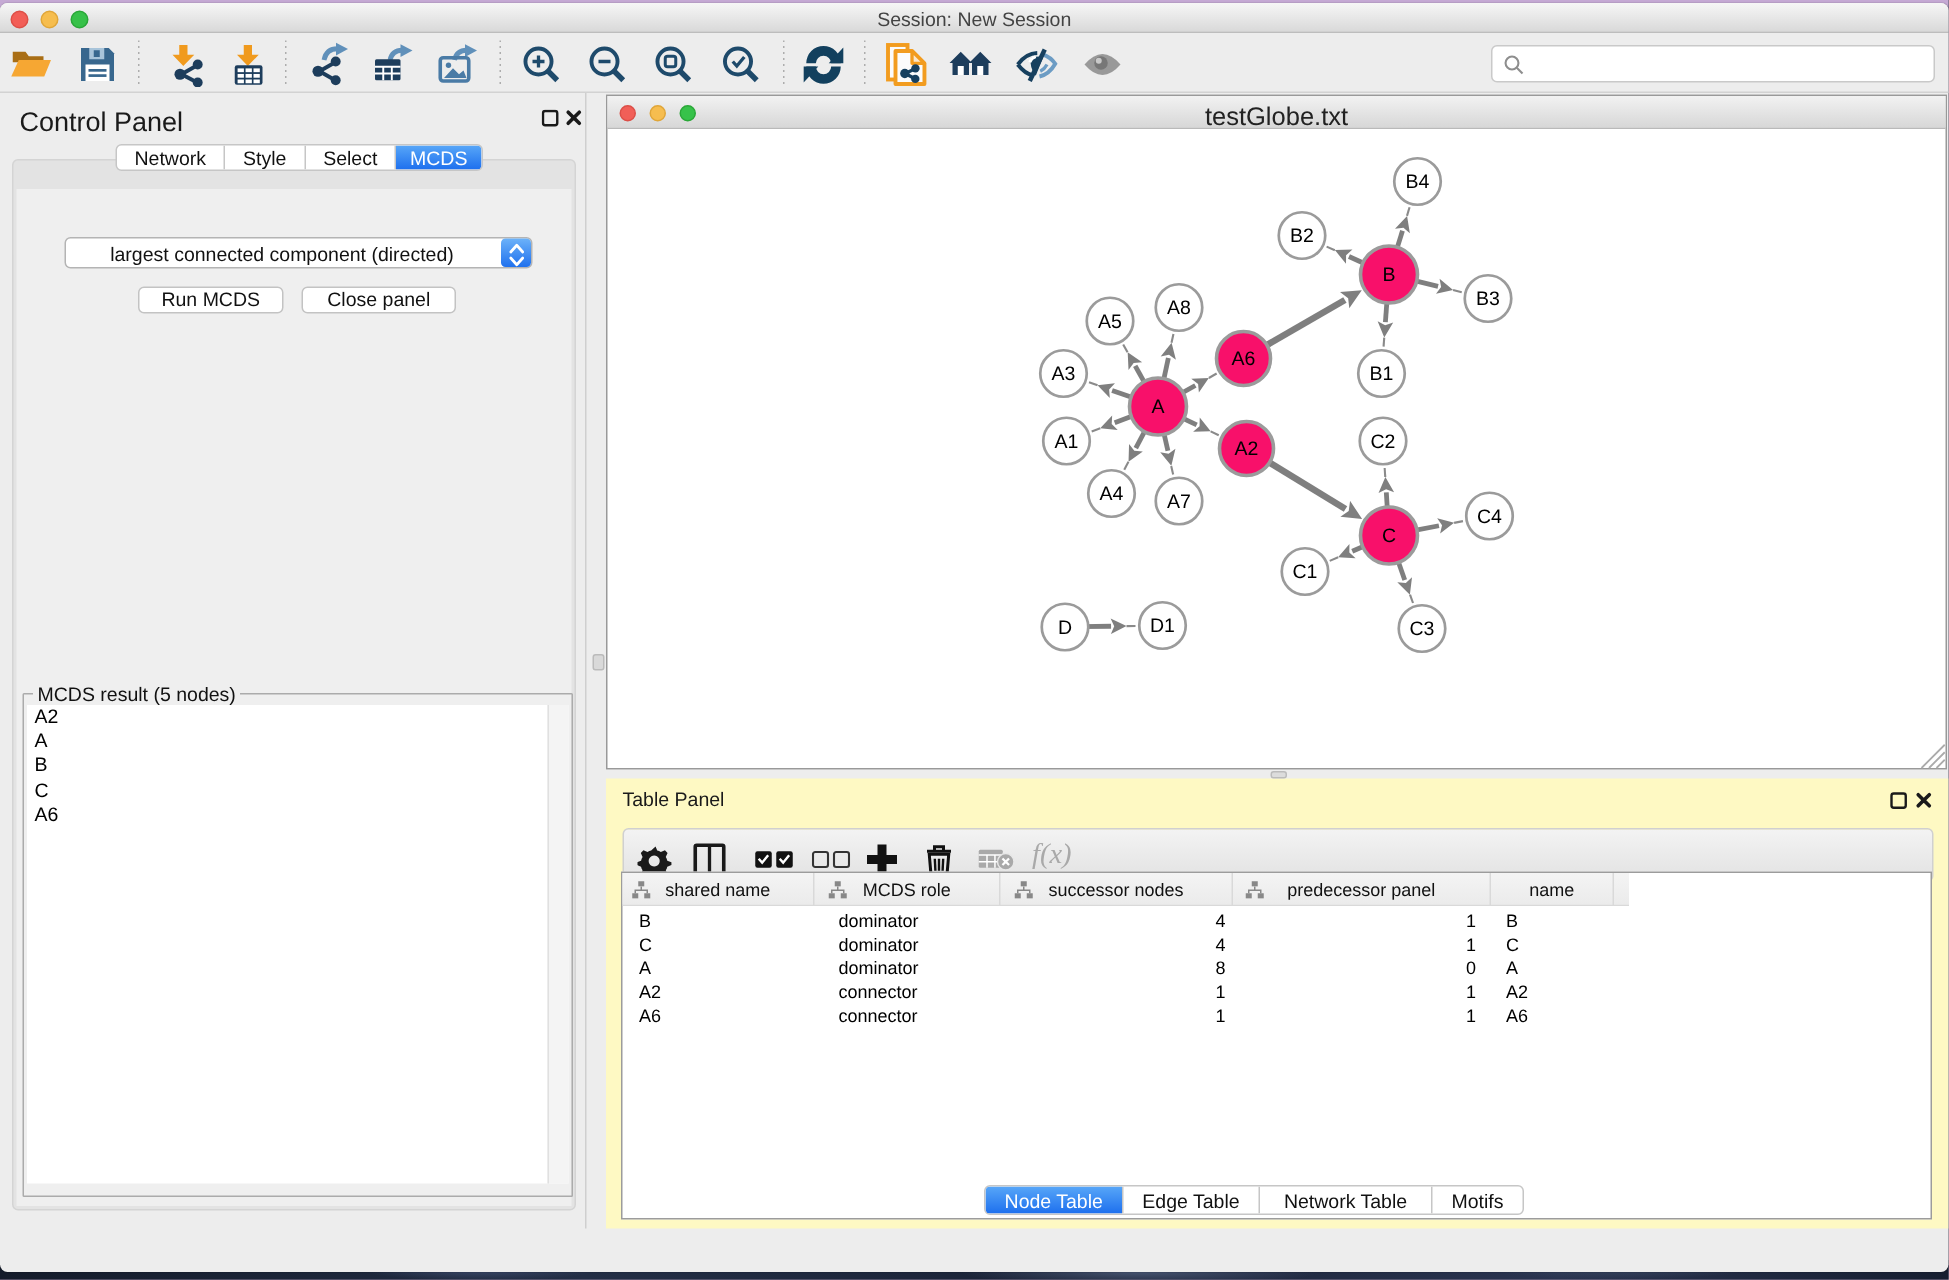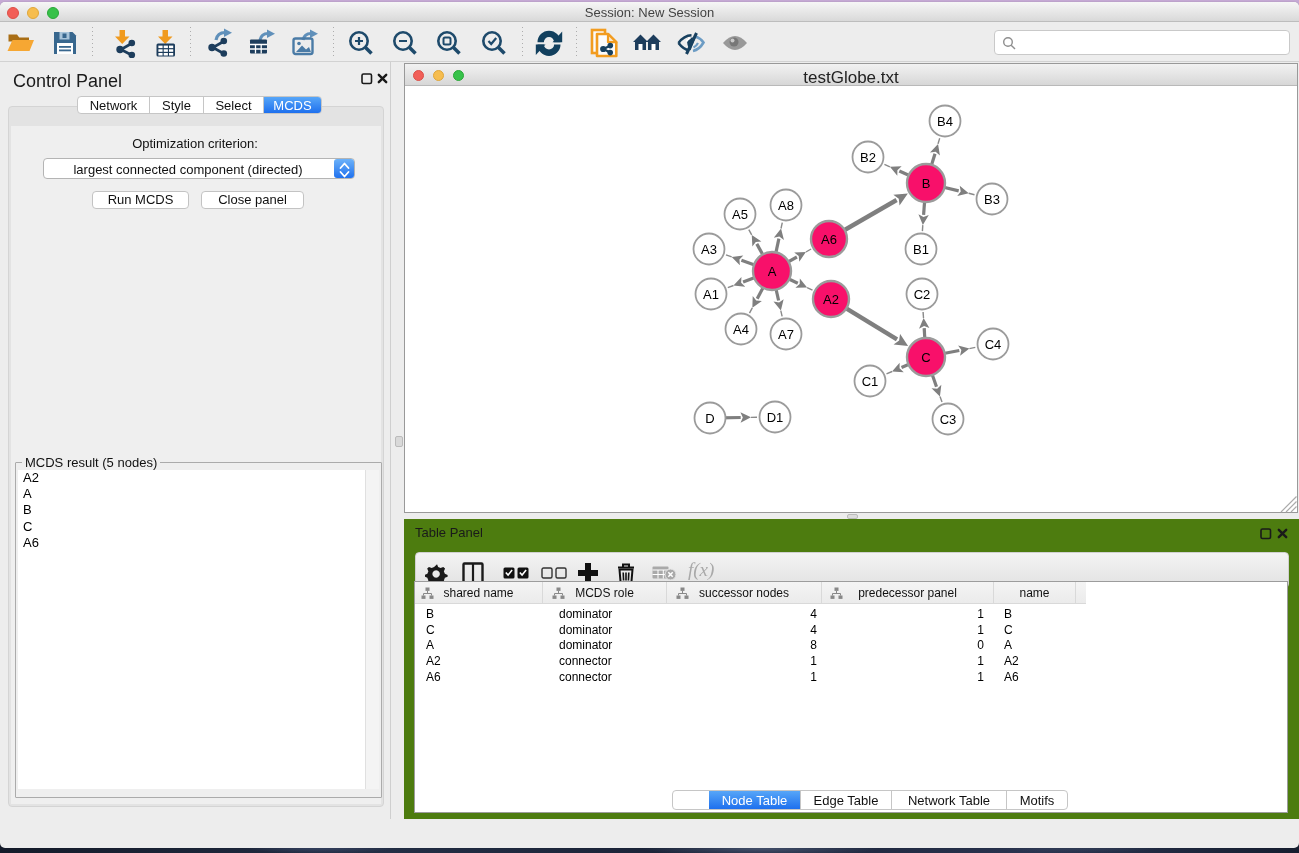--- a/index.html
+++ b/index.html
@@ -70,35 +70,35 @@
 #netwin { position:absolute; left:404px; top:61px; width:894px; height:450px;
   background:#fff; border:1px solid #999; }
 #nettitle { position:absolute; left:0; top:0; width:100%; height:22px;
   background:linear-gradient(180deg,#f2f2f2,#d7d7d7); border-bottom:1px solid #b9b9b9; }
 #nettitle .title { position:absolute; width:100%; text-align:center; top:4px;
   font-size:17px; color:#222; }
 .tl2 { position:absolute; width:11px; height:11px; border-radius:50%; top:6px; }
 #graph { position:absolute; left:0; top:23px; }
 
 #tpanel { position:absolute; left:404px; top:517px; width:895px; height:300px;
-  background:#4d7c0f; }
+  background:#fef9c3; }
 #tpanel .phead { position:absolute; left:11px; top:6px; font-size:13px; color:#1a1a1a; }
 #ttoolbar { position:absolute; left:11px; top:33px; width:874px; height:36px;
   background:linear-gradient(180deg,#f3f3f3,#e2e2e2);
   border:1px solid #d0d0d0; border-radius:4px; }
 #tblarea { position:absolute; left:10px; top:62px; width:874px; height:232px;
   background:#fff; border:1px solid #9c9c9c; }
 #thead { position:absolute; left:0; top:0; width:671px; height:22px;
   background:linear-gradient(180deg,#f4f4f4,#ebebeb); border-bottom:1px solid #d9d9d9;
   font-size:12px; color:#111; }
 .th { position:absolute; top:0; height:22px; border-right:1px solid #d9d9d9; }
 .th span { position:absolute; width:100%; text-align:center; top:4px; }
 .trow { position:absolute; font-size:12px; color:#000; height:15.6px; }
 .td { position:absolute; top:1px; }
-#btabs { left:268px; top:271px; height:20px;padding-left:36px; }
+#btabs { left:252px; top:271px; height:20px; }
 
 #statusbar { position:absolute; left:0; top:817px; width:100%; height:27px;
   background:#ededed; border-top:1px solid #d2d2d2; }
 #listbtn { position:absolute; left:10px; top:3px; width:27px; height:24px;
   background:#fbfbfb; border:1px solid #b9b9b9; border-radius:2px; }
 #membtn { position:absolute; right:10px; top:4px; width:75px; height:22px;
   background:#f7f7f7; border:1px solid #9f9f9f; font-size:13px; color:#111; }
 #membtn .dot { position:absolute; left:7px; top:5px; width:11px; height:11px;
   border-radius:50%; background:#1e8f34; }
 #membtn span { position:absolute; left:23px; top:3px; }
@@ -280,21 +280,20 @@
       </svg>
     <div class="seg" id="cptabs">
       <div style="width:72px">Network</div>
         <div style="width:54px">Style</div>
       <div style="width:60px">Select</div>
         <div class="on" style="width:57px">MCDS</div>
     </div>
     <div id="cpinner">
         <div id="cpinner2"></div>
       </div>
-    <div id="optlabel">Optimization criterion:</div>
     <div id="dropdown">
         <div class="dtext">largest connected component (directed)</div>
       <div class="dbtn">
           <svg width="21" height="22" viewBox="0 0 21 22">
             <path d="M6.5 9 L10.5 4.5 L14.5 9" fill="none" stroke="#fff" stroke-width="1.8" stroke-linecap="round" stroke-linejoin="round"></path>
             <path d="M6.5 13 L10.5 17.5 L14.5 13" fill="none" stroke="#fff" stroke-width="1.8" stroke-linecap="round" stroke-linejoin="round"></path>
           </svg>
         </div>
     </div>
     <div class="btn" style="left:92px; top:129px; width:97px;">Run MCDS</div>

